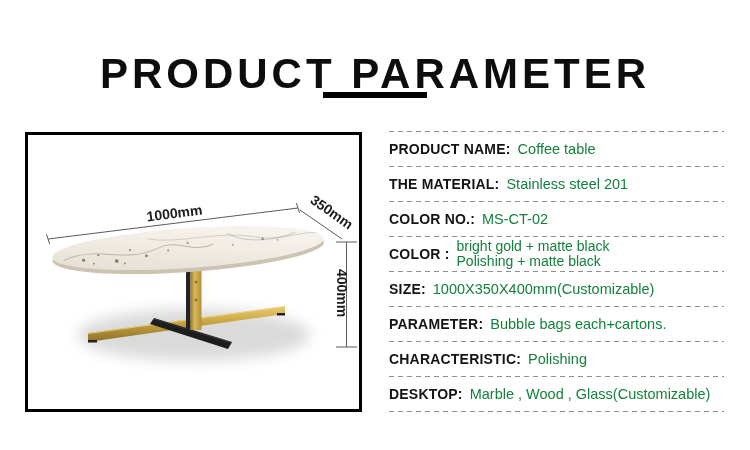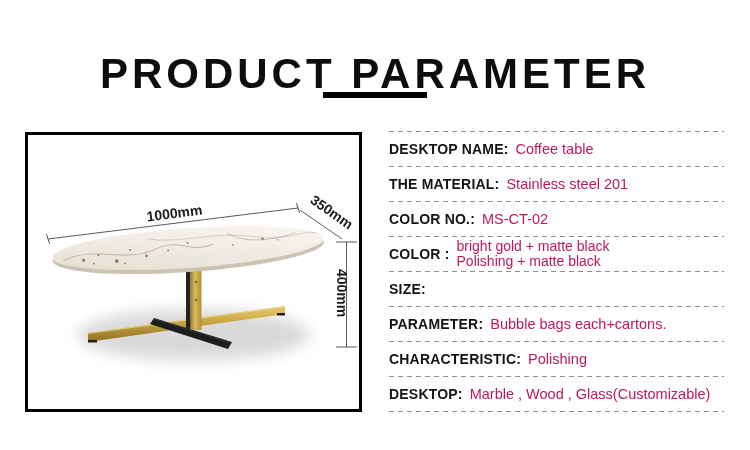--- a/index.html
+++ b/index.html
@@ -39,21 +39,21 @@
     height: 1px;
     background: repeating-linear-gradient(to right,
       #8f8f8f 0px, #8f8f8f 5px, transparent 5px, transparent 9px);
   }
   .spec-row { height: 34px; display: flex; align-items: center; }
   .spec-label {
     font-weight: 700; font-size: 14px; color: #141414;
     letter-spacing: 0.2px; white-space: nowrap; flex: 0 0 auto;
   }
   .spec-value {
-    font-size: 14.5px; color: #be185d; margin-left: 7px; white-space: nowrap;
+    font-size: 14.5px; color: #15803d; margin-left: 7px; white-space: nowrap;
   }
   .spec-value.two-line { font-size: 14px; line-height: 15px; }
 </style>
 </head>
 <body>
 
 <div class="canvas">
 
   <div class="page-title">PRODUCT PARAMETER</div>
   <div class="title-underline"></div>
@@ -145,21 +145,21 @@
         <line x1="308" y1="212" x2="329" y2="212"></line>
       </g>
       <text transform="translate(309,158) rotate(90)" text-anchor="middle" font-size="14" font-weight="600" fill="#1c1c1c">400mm</text>
     </svg>
   </div>
 
   <div class="spec-panel">
     <div class="dash-line"></div>
 
     <div class="spec-row">
-      <span class="spec-label">DESKTOP NAME:</span>
+      <span class="spec-label">PRODUCT NAME:</span>
       <span class="spec-value">Coffee table</span>
     </div>
     <div class="dash-line"></div>
 
     <div class="spec-row">
       <span class="spec-label">THE MATERIAL:</span>
       <span class="spec-value">Stainless steel 201</span>
     </div>
     <div class="dash-line"></div>
 
@@ -173,20 +173,21 @@
       <span class="spec-label">COLOR :</span>
       <span class="spec-value two-line">
         <div>bright gold + matte black</div>
         <div>Polishing + matte black</div>
       </span>
     </div>
     <div class="dash-line"></div>
 
     <div class="spec-row">
       <span class="spec-label">SIZE:</span>
+      <span class="spec-value">1000X350X400mm(Customizable)</span>
     </div>
     <div class="dash-line"></div>
 
     <div class="spec-row">
       <span class="spec-label">PARAMETER:</span>
       <span class="spec-value">Bubble bags each+cartons.</span>
     </div>
     <div class="dash-line"></div>
 
     <div class="spec-row">

